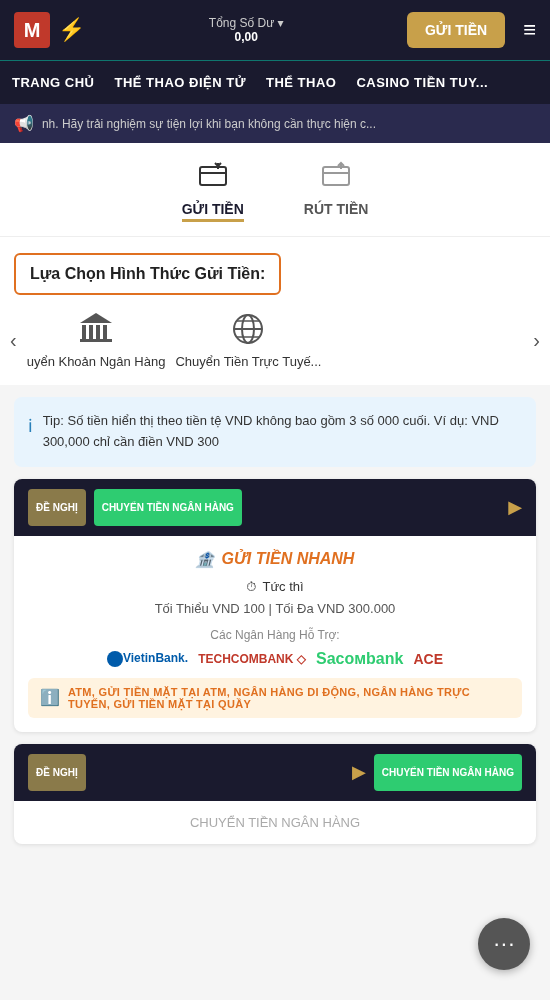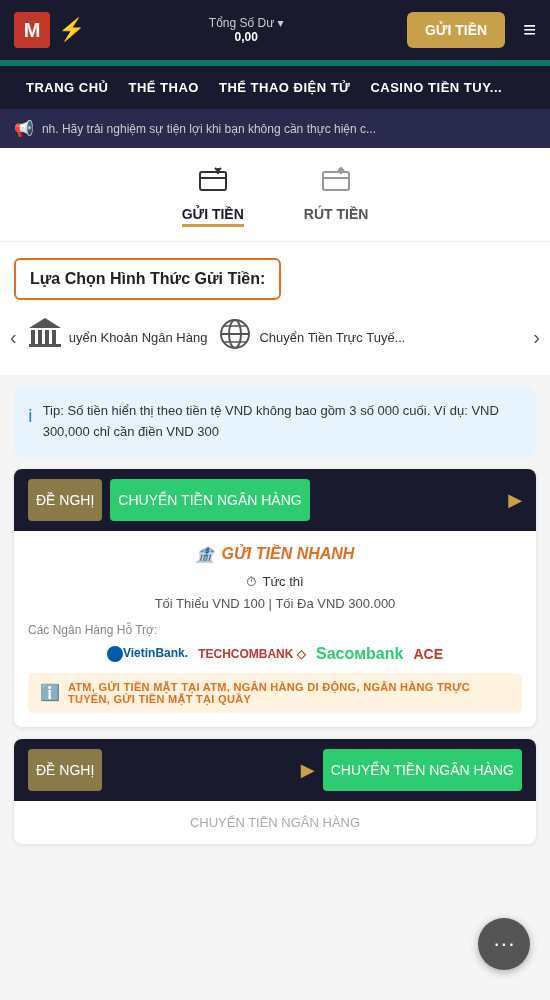--- a/index.html
+++ b/index.html
@@ -64,22 +64,22 @@
       color: #fff;
       font-size: 22px;
       cursor: pointer;
       margin-left: 10px;
     }
 
     
     .nav {
       background: #1a1a2e;
       display: flex;
-      padding: 0 16px;
-      border-top: 6px solid #0f766e;
+      padding: 0 2px;
+      border-top: 1px solid #0f766e;
     }
     .nav-item {
       color: #fff;
       font-size: 13px;
       font-weight: bold;
       padding: 14px 10px;
       cursor: pointer;
       white-space: nowrap;
       letter-spacing: 0.5px;
     }
@@ -173,23 +173,22 @@
       flex-shrink: 0;
     }
     .carousel-items {
       display: flex;
       flex: 1;
       gap: 10px;
       overflow: hidden;
     }
     .carousel-item {
       display: flex;
-      flex-direction: row;
-      align-items: center;
-      gap: 6px;
+      flex-direction: column;
+      align-items: center;
       min-width: 120px;
       cursor: pointer;
       color: #333;
       font-size: 13px;
       text-align: center;
     }
     .carousel-item-icon {
       font-size: 30px;
       color: #555;
     }
@@ -225,22 +224,22 @@
       box-shadow: 0 1px 4px rgba(0,0,0,0.1);
     }
     .payment-card-header {
       background: #1a1a2e;
       padding: 10px 14px;
       display: flex;
       align-items: center;
       gap: 8px;
     }
     .badge {
-      font-size: 14px;
-      font-weight: normal;
+      font-size: 10px;
+      font-weight: bold;
       padding: 13px 8px;
       border-radius: 4px;
       color: #fff;
     }
     .badge-recommended { background: #8a7a4a; }
     .badge-transfer { background: #2ecc71; }
     .card-corner {
       margin-left: auto;
       color: #c8a04a;
       font-size: 18px;
@@ -271,21 +270,21 @@
     }
     .card-limits {
       font-size: 13px;
       color: #555;
       text-align: center;
       margin-bottom: 12px;
     }
     .card-banks-label {
       font-size: 12px;
       color: #888;
-      text-align: left;
+      text-align: center;
       margin-bottom: 8px;
     }
     .banks-row {
       display: flex;
       align-items: center;
       justify-content: center;
       gap: 10px;
       font-size: 11px;
       font-weight: bold;
       flex-wrap: nowrap;
@@ -382,22 +381,22 @@
     <div class="amount">0,00</div>
   </div>
   <div style="display:flex;align-items:center;gap:8px;">
     <button class="deposit-btn">GỬI TIỀN</button>
     <span class="hamburger">≡</span>
   </div>
 </header>
 
 <nav class="nav">
   <div class="nav-item">TRANG CHỦ</div>
+  <div class="nav-item">THỂ THAO ĐIỆN TỬ</div>
   <div class="nav-item">THỂ THAO</div>
-  <div class="nav-item">THỂ THAO ĐIỆN TỬ</div>
   <div class="nav-item">CASINO TIỀN TUY...</div>
 </nav>
 
 <div class="banner">
   <span class="banner-icon">📢</span>
   <span>nh. Hãy trải nghiệm sự tiện lợi khi bạn không cần thực hiện c...</span>
 </div>
 
 <div class="tabs">
   <div class="tab-item active">

